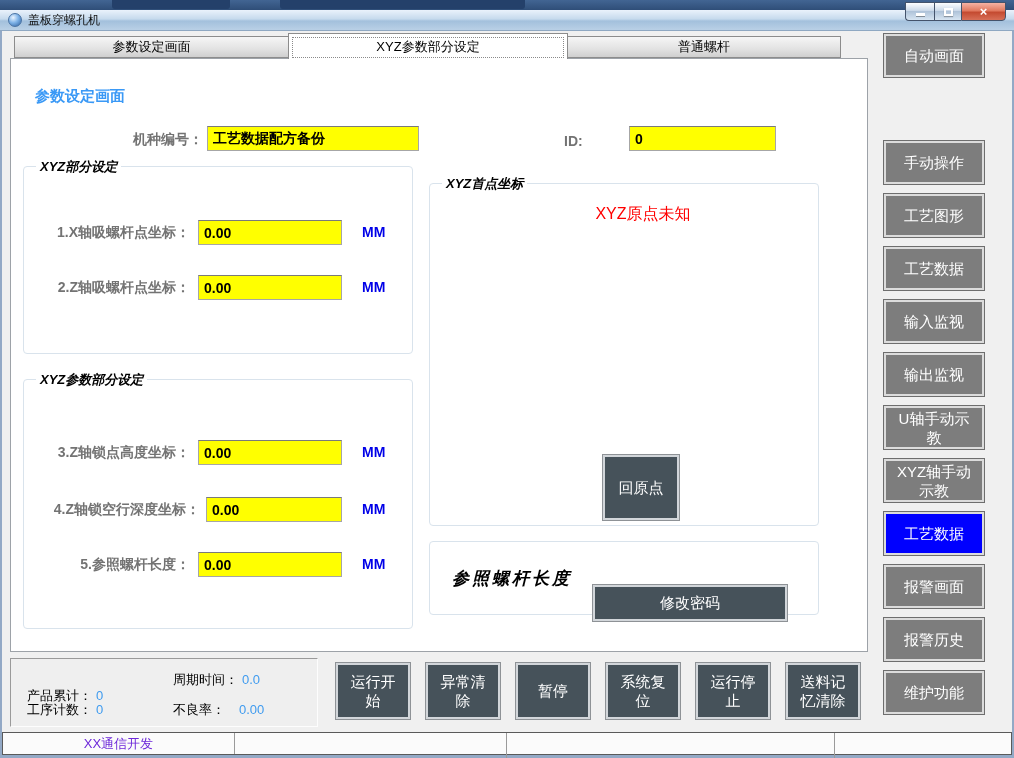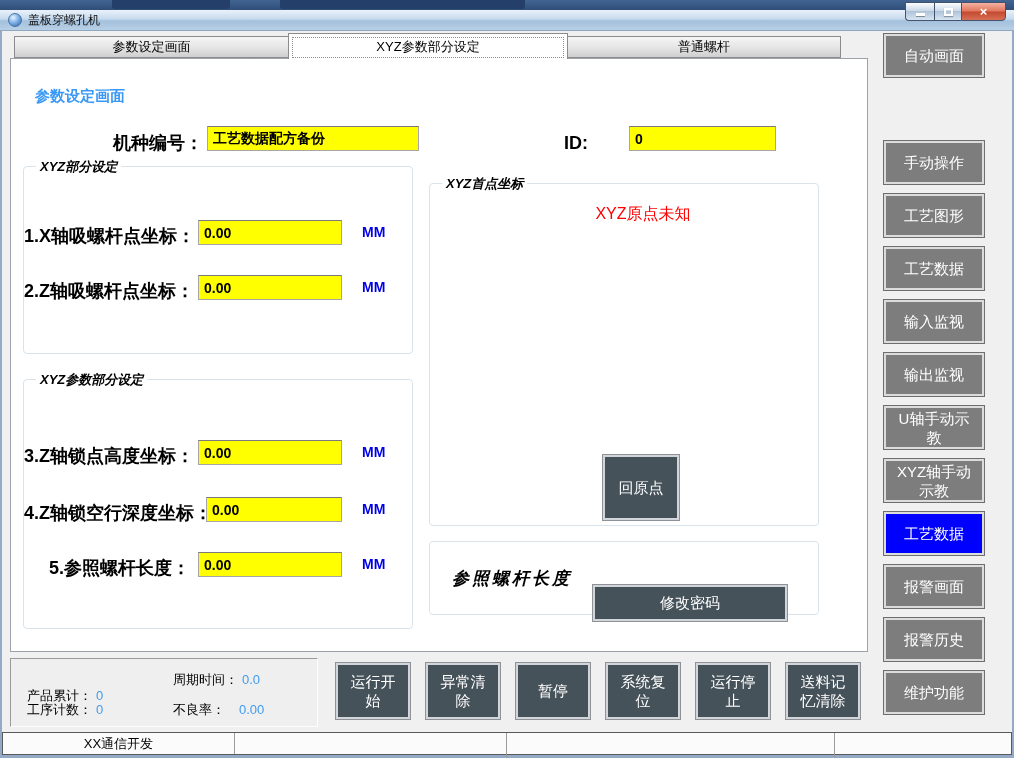--- a/index.html
+++ b/index.html
@@ -41,21 +41,21 @@
   .tab.t3 { left:567px; width:274px; }
   .tab.selected { top:33px; height:26px; background:#fff; border-bottom:none; z-index:3; }
   .tab.selected::after { content:""; position:absolute; left:3px; top:3px; right:3px; bottom:1px;
                          border:1px dotted #8A8A8A; pointer-events:none; }
 
   
   .main-panel { position:absolute; left:10px; top:58px; width:858px; height:594px;
                 background:#fff; border:1px solid #9DA2A8; z-index:1; }
   .heading { position:absolute; left:24px; top:28px; font-size:15px; font-weight:bold; color:#3A99F6; }
 
-  .flabel { position:absolute; font-size:18px; font-weight:bold; color:#000000; white-space:nowrap; }
+  .flabel { position:absolute; font-size:14px; font-weight:bold; color:#737373; white-space:nowrap; }
   .model-label { left:70px; top:72px; width:122px; text-align:right; }
   .id-label { left:553px; top:74px; }
   .yinput { position:absolute; background:#FFFF00; border:1px solid #A6A6A6; border-top-color:#7A7A7A;
             font-size:14px; font-weight:bold; color:#000; display:flex; align-items:center; padding:0 5px; }
   .model-input { left:196px; top:67px; width:212px; height:25px; }
   .id-input { left:618px; top:67px; width:147px; height:25px; }
 
   .groupbox { position:absolute; border:1px solid #D9E3EC; border-radius:4px; background:#fff; }
   .g1 { left:12px; top:107px; width:390px; height:188px; }
   .g2 { left:12px; top:320px; width:390px; height:250px; }
@@ -103,21 +103,21 @@
   .s0{left:16px; top:28px;text-align:right;} .s1{left:162px; top:12px;} .s2{left:16px; top:42px;} .s3{left:162px; top:42px;}
   .sval { color:#3F9BEF; margin-left:4px; }
   .s3 .sval { margin-left:14px; }
 
   
   .bot-btn { top:662px; width:76px; height:58px; padding:0 9px; }
   .bb0{left:335px}.bb1{left:425px}.bb2{left:515px}.bb3{left:605px}.bb4{left:695px}.bb5{left:785px}
 
   
   .statusbar { position:absolute; left:2px; top:732px; width:1010px; height:23px; background:#FBFBFB;
-               border:1px solid #5A5A5A; display:flex; font-size:13px; color:#000000; }
+               border:1px solid #5A5A5A; display:flex; font-size:13px; color:#6d28d9; }
   .seg { display:flex; align-items:center; justify-content:center; border-right:1px solid #9A9A9A;
          white-space:nowrap; overflow:hidden; }
   .seg.g0 { flex:0 0 23%; } .seg.g1 { flex:0 0 27%; } .seg.g2 { flex:0 0 32.5%; }
   .seg.g3 { flex:1; border-right:none; }
 </style>
 </head>
 <body>
 
 <div class="screen">
 

